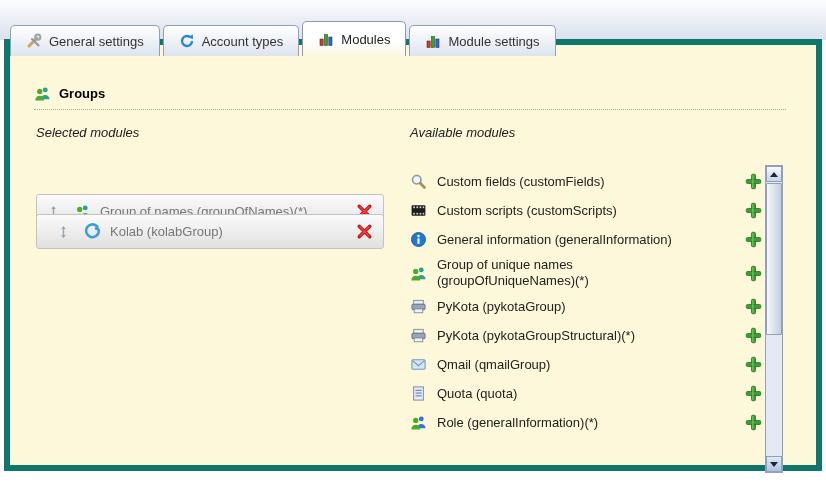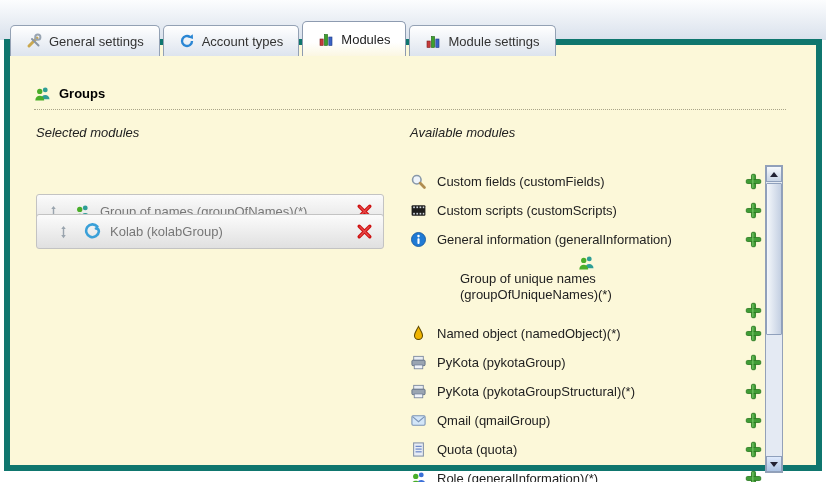--- a/index.html
+++ b/index.html
@@ -77,21 +77,21 @@
   .sel-item .del { width:17px; height:17px; flex:0 0 17px; cursor:pointer; }
   
   .avail-list {
     position:absolute; left:400px; top:122px; width:352px;
   }
   .avail-row {
     display:flex; align-items:center;
     min-height:29px;
     font-size:13px; color:#222;
   }
-  .avail-row.tall { min-height:38px;flex-direction:column; }
+  .avail-row.tall { min-height:38px; }
   .avail-row .micon { width:17px; height:17px; flex:0 0 17px; align-self:center; }
   .avail-row .alabel { margin-left:10px; flex:1; max-width:262px; line-height:1.2; }
   .avail-row .add { width:17px; height:17px; flex:0 0 17px; margin-left:auto; cursor:pointer; }
   
   .scrollbar {
     position:absolute; left:755px; top:120px; width:18px; height:308px;
     border:1px solid #93a1b8;
     background:#e4eaf3;
   }
   .sb-btn {
@@ -308,29 +308,20 @@
         <svg class="micon">
             <use href="#sym-group"></use>
           </svg>
         <span class="alabel">Group of unique names (groupOfUniqueNames)(*)</span>
         <svg class="add">
             <use href="#sym-plus"></use>
           </svg>
       </div>
       <div class="avail-row">
         <svg class="micon">
-            <use href="#sym-drop"></use>
-          </svg>
-        <span class="alabel">Named object (namedObject)(*)</span>
-        <svg class="add">
-            <use href="#sym-plus"></use>
-          </svg>
-      </div>
-      <div class="avail-row">
-        <svg class="micon">
             <use href="#sym-printer"></use>
           </svg>
         <span class="alabel">PyKota (pykotaGroup)</span>
         <svg class="add">
             <use href="#sym-plus"></use>
           </svg>
       </div>
       <div class="avail-row">
         <svg class="micon">
             <use href="#sym-printer"></use>

